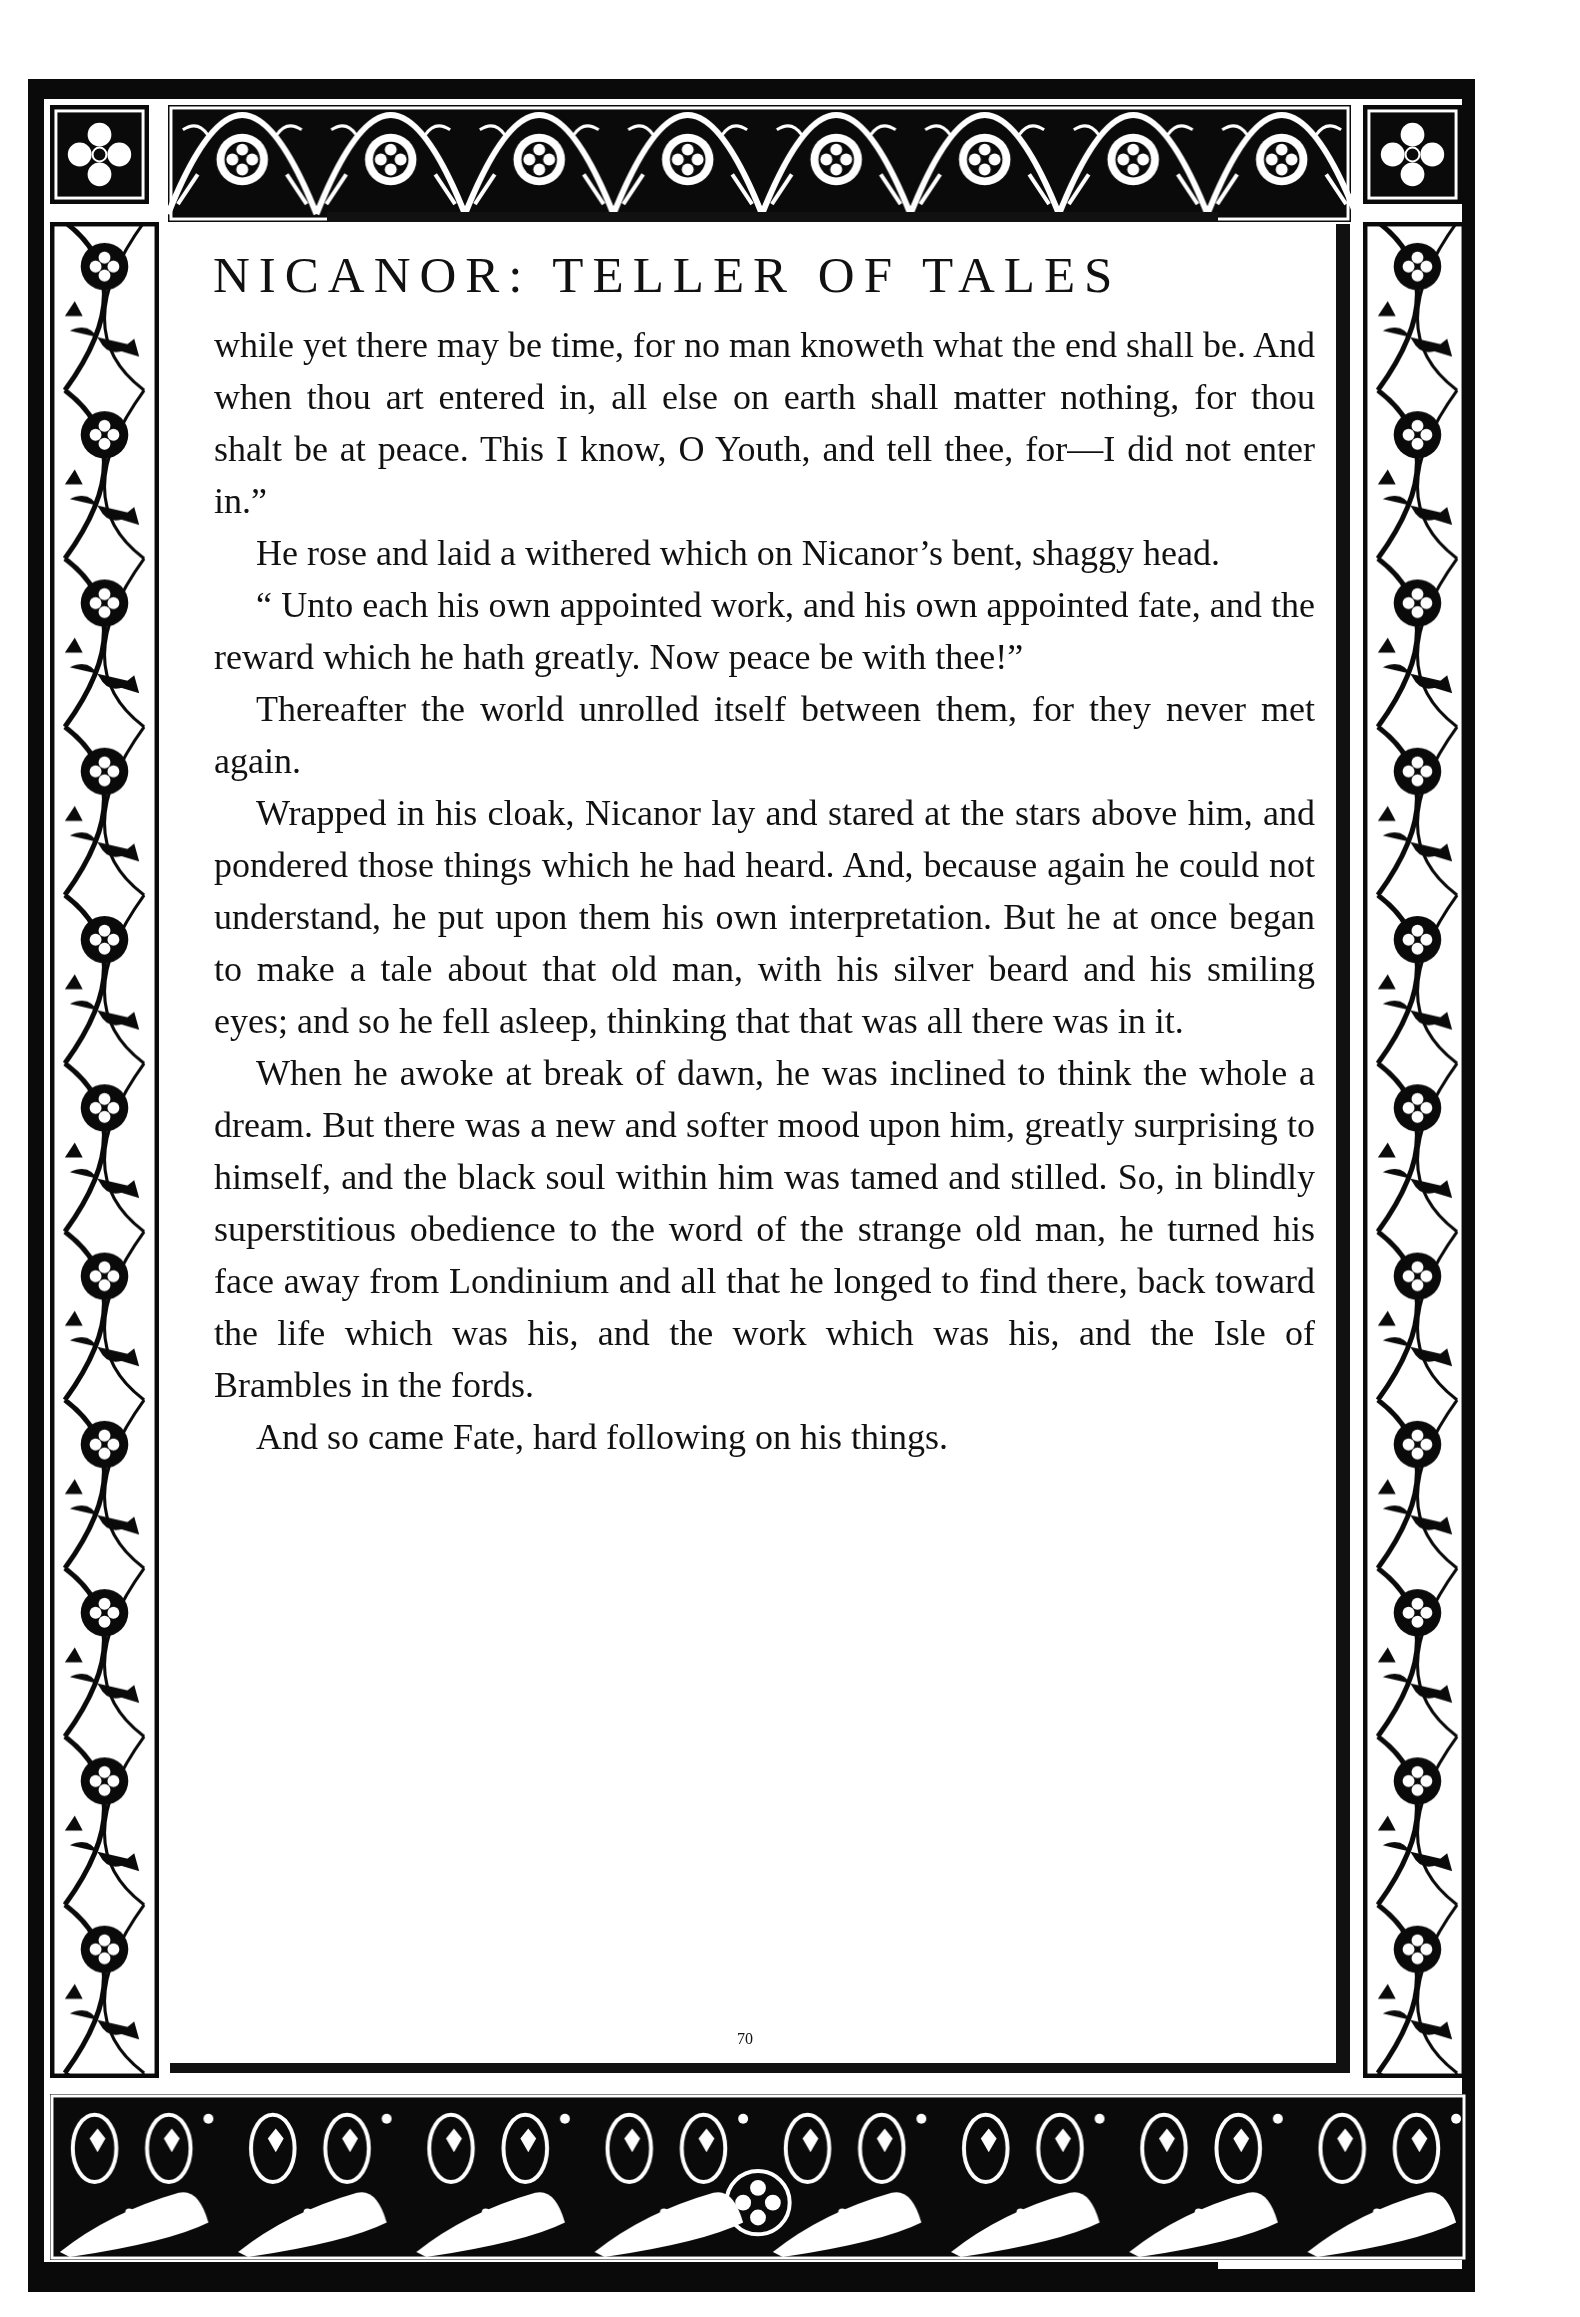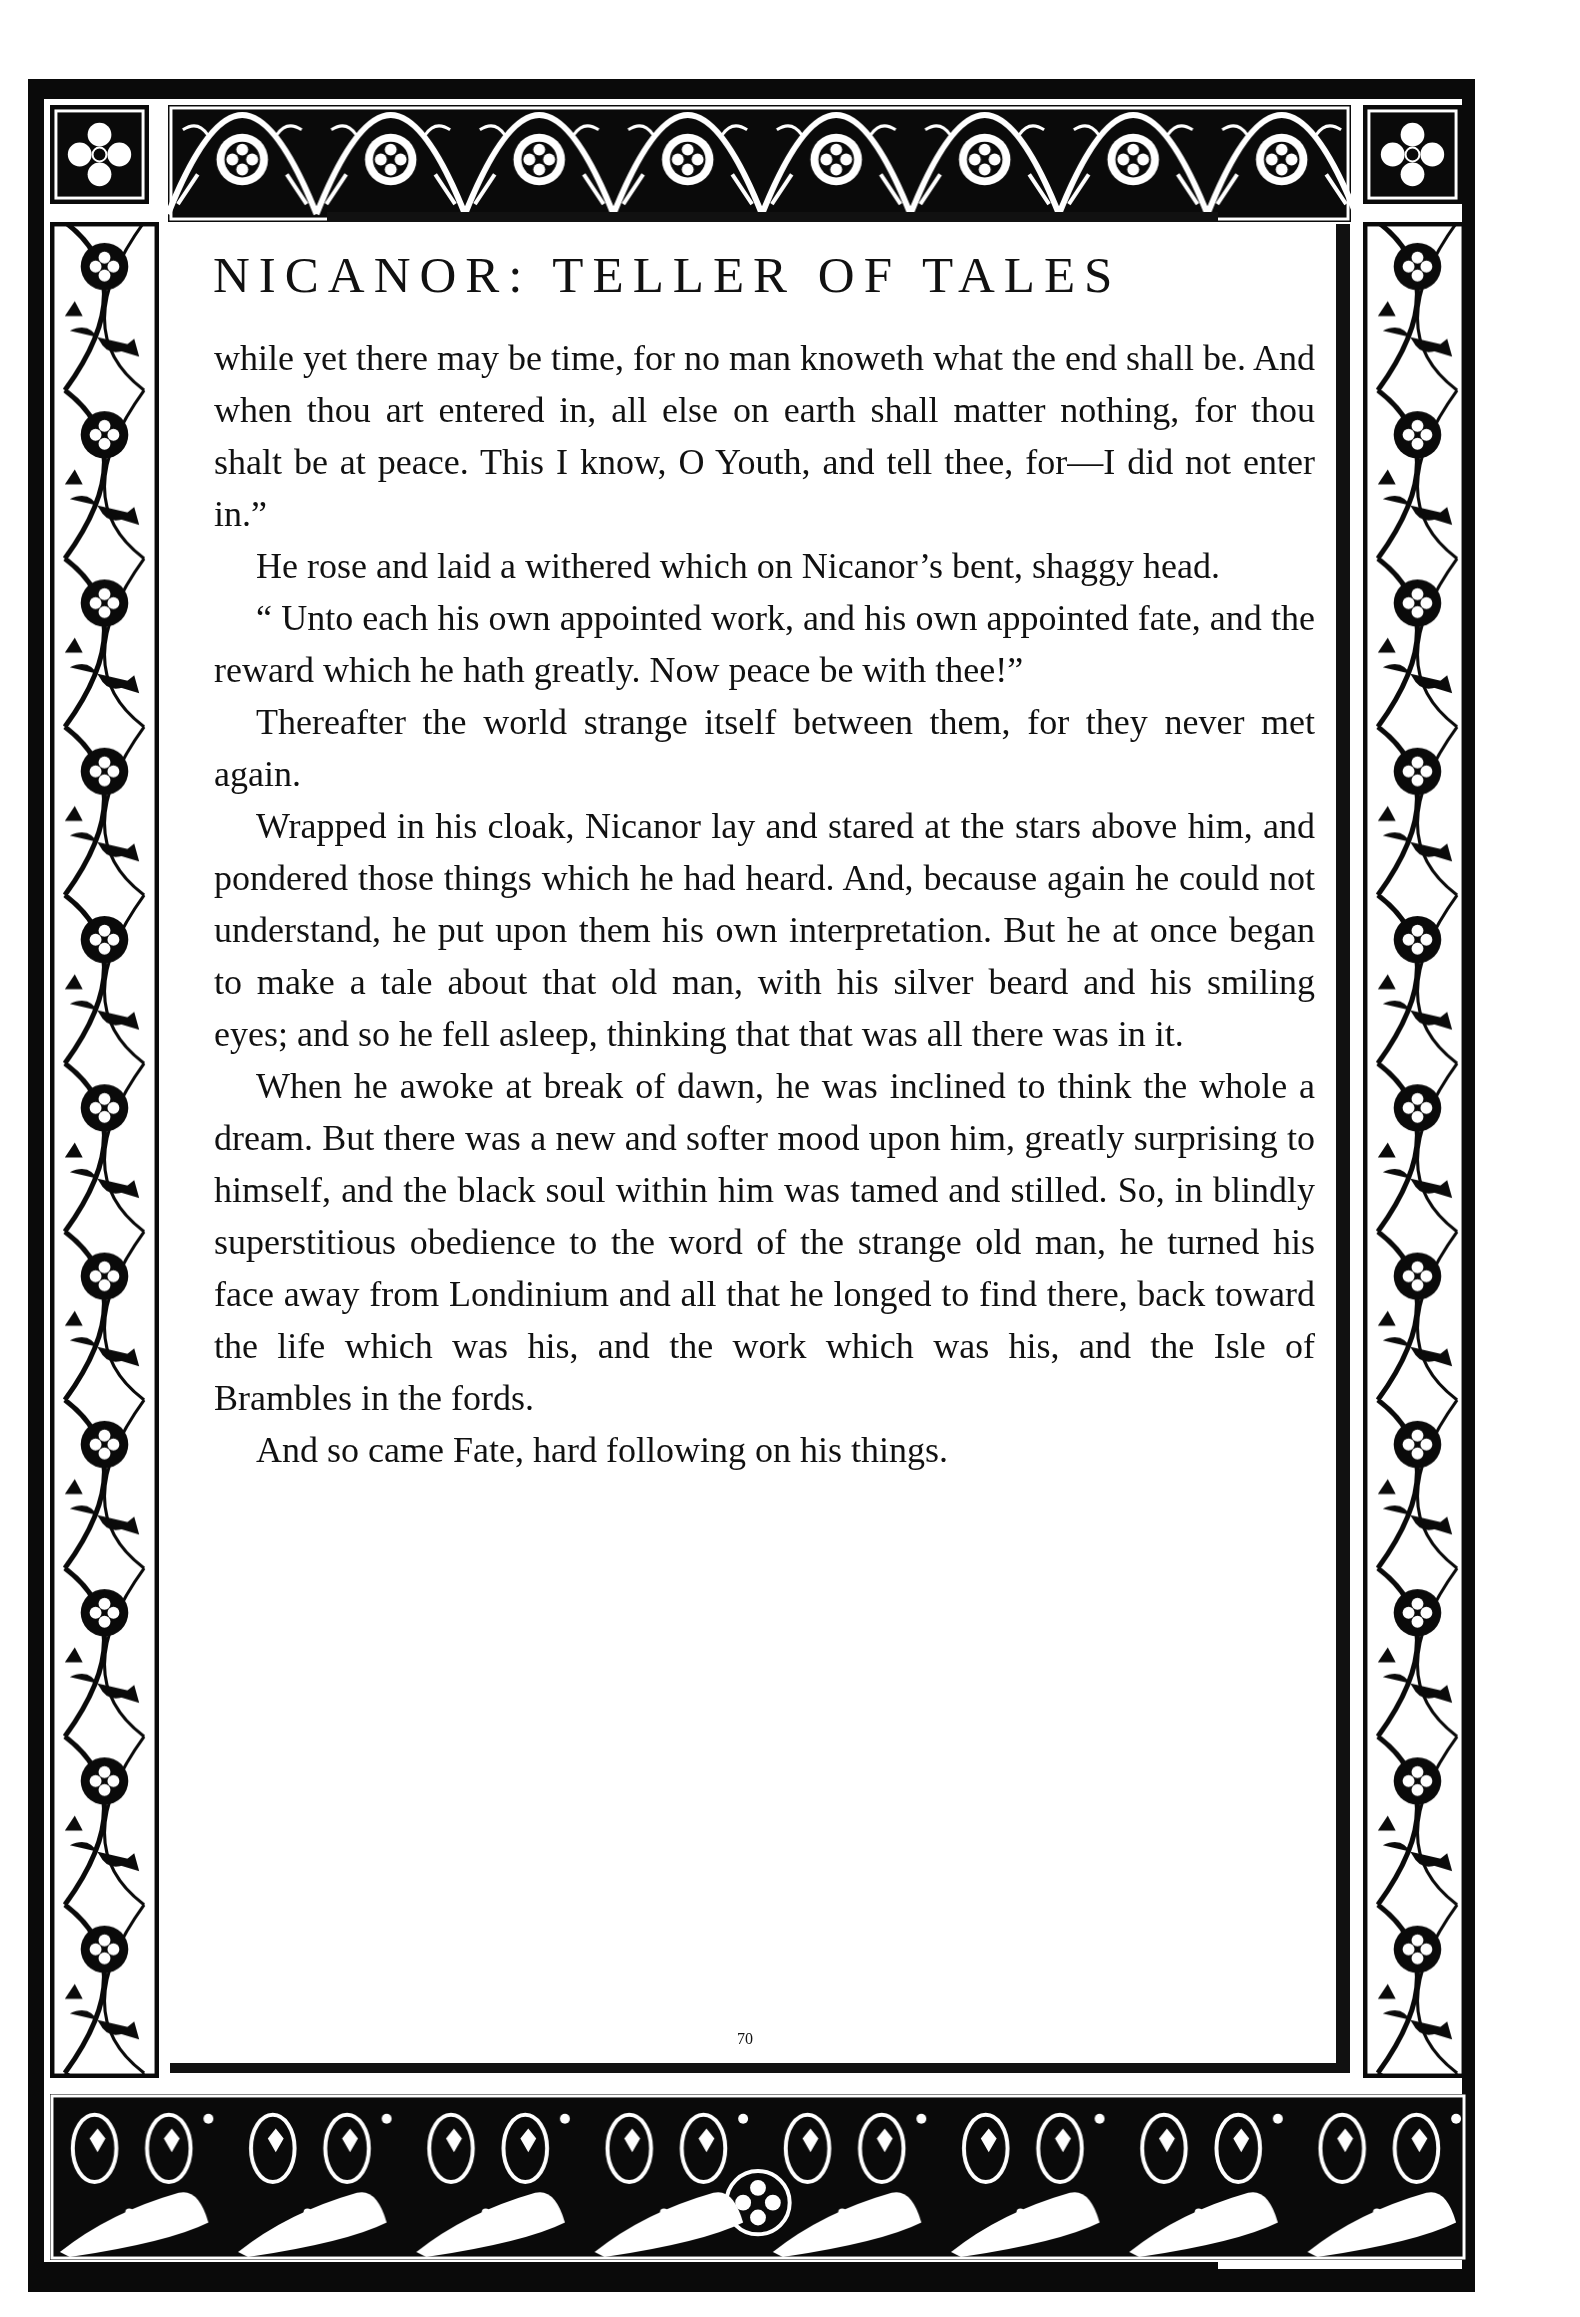--- a/index.html
+++ b/index.html
@@ -12,21 +12,21 @@
   .corner { position:absolute; width:99px; height:99px; background:#0a0a0a; }
   .corner.tl { left:50px; top:105px; }
   .corner.tr { left:1363px; top:105px; }
   .left-col { left:50px; top:222px; width:109px; height:1856px; }
   .right-col { left:1363px; top:222px; width:103px; height:1856px; }
   .bottom-band { left:50px; top:2094px; width:1416px; height:166px; }
   .bottom-bar { position:absolute; left:30px; top:2262px; width:1188px; height:28px; background:#0a0a0a; }
   .panel { position:absolute; left:170px; top:224px; width:1180px; height:1849px; background:#fff; border-right:14px solid #111; border-bottom:10px solid #111; box-sizing:border-box; }
   .panel-rule { position:absolute; left:327px; top:212px; width:891px; height:10px; background:#111; }
   .title { position:absolute; left:213px; top:246px; width:1089px; font-size:51px; letter-spacing:9px; font-weight:normal; white-space:nowrap; }
-  .body { position:absolute; left:214px; top:319px; width:1101px; font-size:36px; line-height:52px;margin-top:13px; }
+  .body { position:absolute; left:214px; top:319px; width:1101px; font-size:36px; line-height:52px; }
   .body p { margin:0; text-align:justify; text-align-last:left; }
   .body p.indent { text-indent:42px; }
   .page-num { position:absolute; left:737px; top:2030px; font-size:16px; }
 </style>
 </head>
 <body>
 
 <div class="frame-outer"></div>
 <div class="frame-white"></div>
 
@@ -134,20 +134,20 @@
 
 <div class="panel"></div>
 <div class="panel-rule"></div>
 
 <div class="title">NICANOR: TELLER OF TALES</div>
 
 <div class="body">
   <p>while yet there may be time, for no man knoweth what the end shall be.  And when thou art entered in, all else on earth shall matter nothing, for thou shalt be at peace. This I know, O Youth, and tell thee, for—I did not enter in.”</p>
   <p class="indent">He rose and laid a withered which on Nicanor’s bent, shaggy head.</p>
   <p class="indent">“ Unto each his own appointed work, and his own appointed fate, and the reward which he hath greatly. Now peace be with thee!”</p>
-  <p class="indent">Thereafter the world strange itself between them, for they never met again.</p>
+  <p class="indent">Thereafter the world unrolled itself between them, for they never met again.</p>
   <p class="indent">Wrapped in his cloak, Nicanor lay and stared at the stars above him, and pondered those things which he had heard.  And, because again he could not understand, he put upon them his own interpretation.  But he at once began to make a tale about that old man, with his silver beard and his smiling eyes;  and so he fell asleep, thinking that that was all there was in it.</p>
   <p class="indent">When he awoke at break of dawn, he was inclined to think the whole a dream.  But there was a new and softer mood upon him, greatly surprising to himself, and the black soul within him was tamed and stilled.  So, in blindly superstitious obedience to the word of the strange old man, he turned his face away from Londinium and all that he longed to find there, back toward the life which was his, and the work which was his, and the Isle of Brambles in the fords.</p>
   <p class="indent">And so came Fate, hard following on his things.</p>
 </div>
 
 <div class="page-num">70</div>
 
 
 </body></html>

